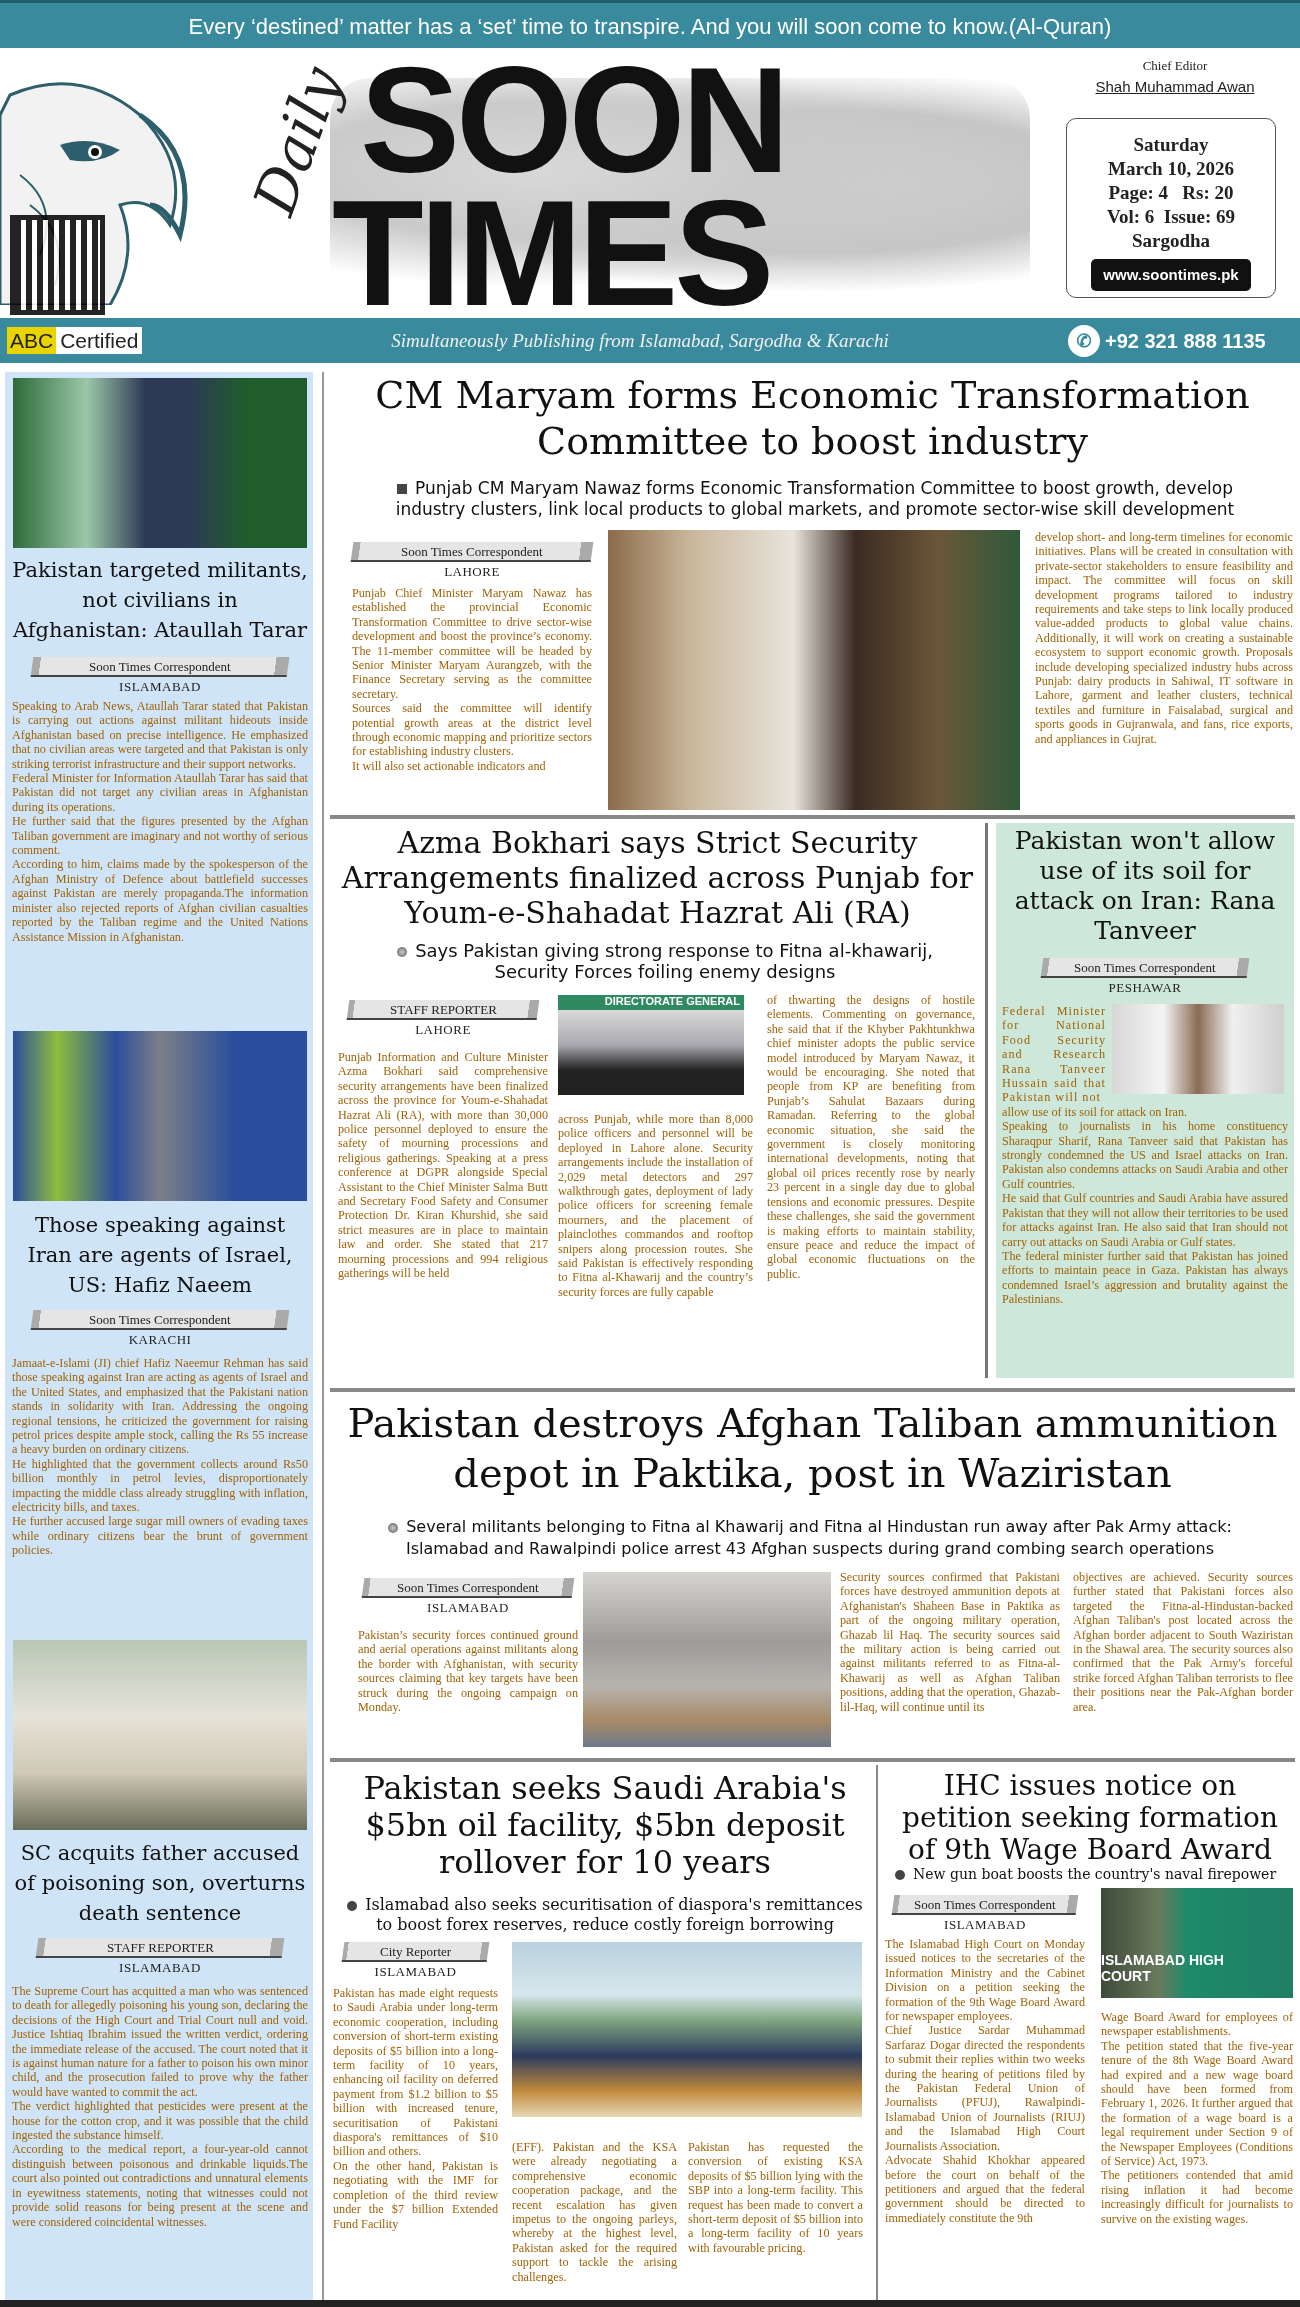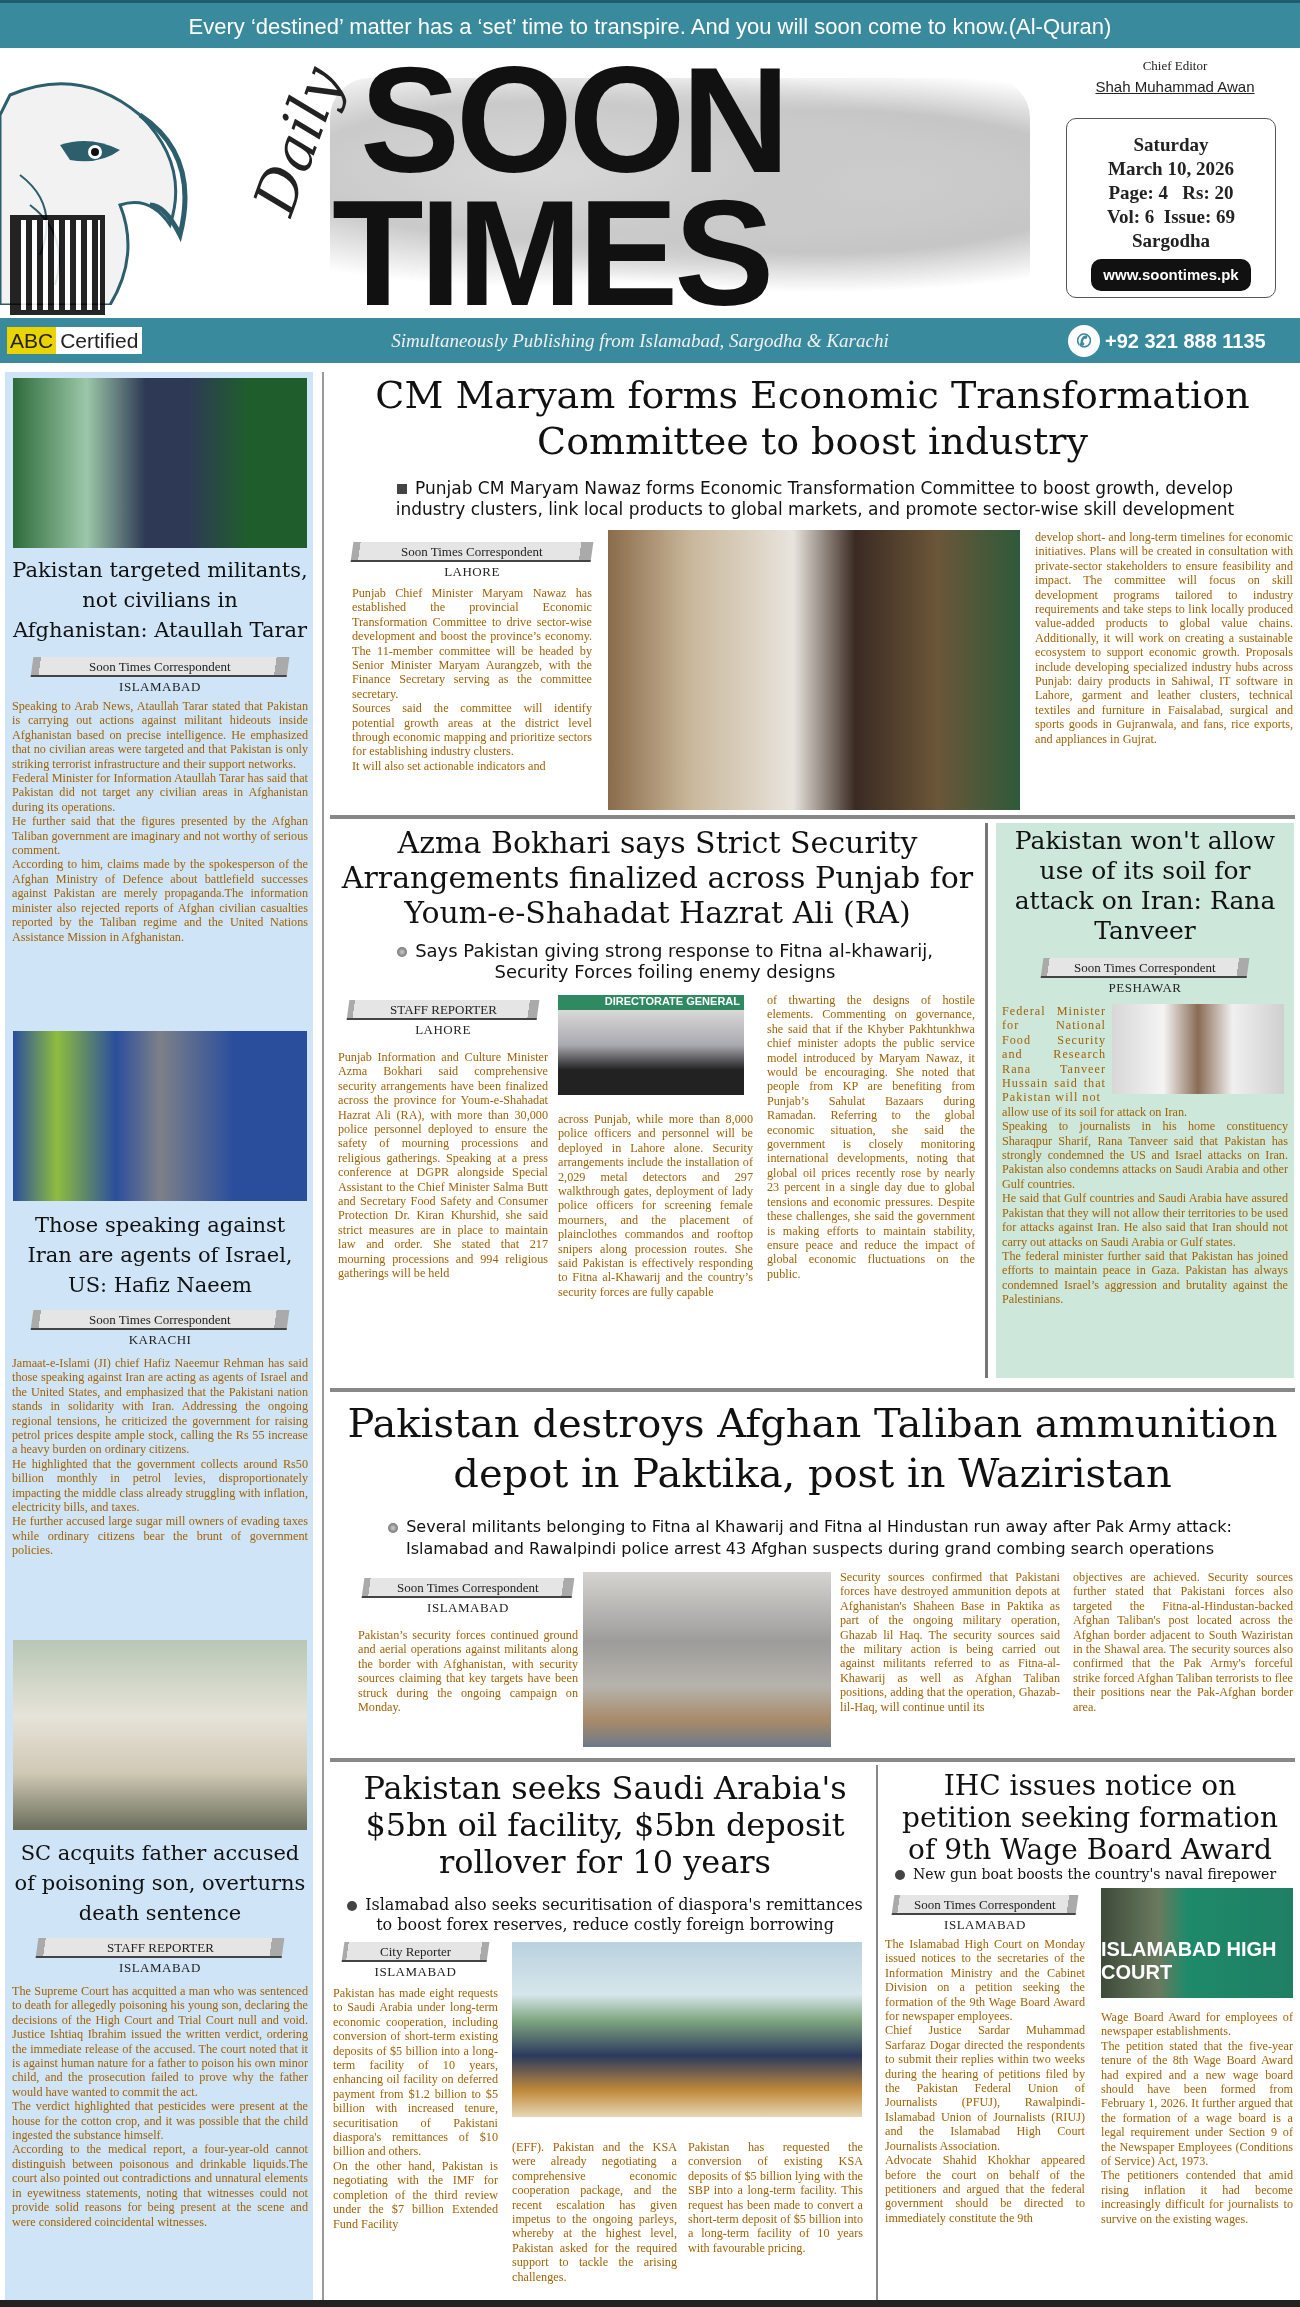--- a/index.html
+++ b/index.html
@@ -9,21 +9,21 @@
 .masthead{left:0;top:48px;width:1300px;height:270px;background:#fff}
 .map{left:330px;top:78px;width:700px;height:230px;background:radial-gradient(ellipse at 30% 40%,#cfcfcf 0,#bdbdbd 35%,transparent 60%),radial-gradient(ellipse at 70% 45%,#c5c5c5 0,#b8b8b8 40%,transparent 62%);opacity:.8;border-radius:40px}
 .eagle{left:0;top:55px;width:200px;height:250px}
 .qr{left:10px;top:215px;width:95px;height:100px;background:repeating-linear-gradient(90deg,#000 0 6px,#fff 6px 11px),#000;border:5px solid #000;opacity:.85}
 .daily{left:240px;top:90px;font-family:"DejaVu Serif",serif;font-style:italic;font-size:58px;transform:rotate(-70deg);transform-origin:left top;color:#222;top:200px}
 .brand1{left:360px;top:45px;font-family:"Liberation Sans",sans-serif;font-weight:900;font-size:150px;letter-spacing:-4px;line-height:150px;color:#111;transform:scaleY(1)}
 .brand2{left:332px;top:178px;font-family:"Liberation Sans",sans-serif;font-weight:900;font-size:150px;letter-spacing:-4px;line-height:150px;color:#111}
 .editor-lbl{left:1060px;top:58px;width:230px;text-align:center;font-size:13px}
 .editor-name{left:1060px;top:78px;width:230px;text-align:center;font-family:"Liberation Sans",sans-serif;font-size:15px;text-decoration:underline}
 .infobox{left:1066px;top:118px;width:210px;height:180px;border:1.5px solid #555;border-radius:10px;text-align:center;font-weight:bold;font-size:19px;line-height:24px;padding-top:14px}
-.web{display:inline-block;margin-top:6px;background:#111;color:#fff;font-family:"Liberation Sans",sans-serif;font-size:15px;padding:4px 12px;border-radius:10px;font-weight:bold}
+.web{display:inline-block;margin-top:6px;background:#111;color:#fff;font-family:"Liberation Sans",sans-serif;font-size:15px;padding:4px 12px;border-radius:5px;font-weight:bold}
 .subbar{left:0;top:318px;width:1300px;height:45px;background:#3a8a9e;color:#f0f0f0;font-style:italic;font-size:19px;line-height:45px}
 .abc{left:7px;top:327px;height:27px;background:#fff;font-family:"Liberation Sans",sans-serif;font-size:21px;line-height:27px;display:flex}
 .abc span:first-child{background:#e9d400;padding:0 3px}
 .abc span:last-child{padding:0 4px}
 .pub{left:380px;top:318px;width:520px;text-align:center}
 .phone{left:1068px;top:325px;color:#fff;font-family:"Liberation Sans",sans-serif;font-weight:bold;font-size:20px;display:flex;align-items:center;gap:5px;line-height:30px}
 .wa{width:32px;height:32px;border-radius:50%;background:#fff;color:#3a8a9e;font-size:18px;text-align:center;line-height:32px}
 .leftcol{left:5px;top:372px;width:308px;height:1930px;background:#cfe4f6}
 .photo{background:#777;overflow:hidden}
 .ph1{left:13px;top:378px;width:294px;height:170px;background:linear-gradient(90deg,#2d6b3a 0,#9cc7a8 25%,#2e3a55 45%,#2e3a55 60%,#1f5e2c 80%)}
@@ -192,19 +192,19 @@
 <div class="abs hl" style="left:885px;top:1770px;width:410px;font-size:28px;line-height:32px">IHC issues notice on petition seeking formation of 9th Wage Board Award</div>
 <div class="abs deck" style="left:895px;top:1865px;width:400px;font-size:14px;line-height:18px;font-family:'DejaVu Serif',serif;text-align:left"><span class="bullet" style="border-radius:50%"></span><span>New gun boat boosts the country's naval firepower</span></div>
 <div class="abs" style="left:885px;top:1895px;width:200px">
   <div class="byline" style="margin:0 8px"><span>Soon Times Correspondent</span></div>
   <div class="city">ISLAMABAD</div>
   <div class="body" style="margin-top:4px;white-space:pre-line">The Islamabad High Court on Monday issued notices to the secretaries of the Information Ministry and the Cabinet Division on a petition seeking the formation of the 9th Wage Board Award for newspaper employees.
 Chief Justice Sardar Muhammad Sarfaraz Dogar directed the respondents to submit their replies within two weeks during the hearing of petitions filed by the Pakistan Federal Union of Journalists (PFUJ), Rawalpindi-Islamabad Union of Journalists (RIUJ) and the Islamabad High Court Journalists Association.
 Advocate Shahid Khokhar appeared before the court on behalf of the petitioners and argued that the federal government should be directed to immediately constitute the 9th</div>
 </div>
 <div class="abs photo" style="left:1101px;top:1888px;width:192px;height:110px;background:linear-gradient(90deg,#3d4a3a 0,#6a7a5e 30%,#1e8a6a 45%,#1f7f64 100%)">
-    <div style="color:#fff;font-family:'Liberation Sans',sans-serif;font-weight:bold;font-size:20px;position:absolute;right:4px;bottom:14px">ISLAMABAD HIGH COURT</div>
+    <div style="color:#fff;font-family:'Liberation Sans',sans-serif;font-weight:bold;font-size:14px;position:absolute;right:16px;bottom:14px">ISLAMABAD HIGH COURT</div>
   </div>
 <div class="abs body" style="left:1101px;top:2010px;width:192px;white-space:pre-line">Wage Board Award for employees of newspaper establishments.
 The petition stated that the five-year tenure of the 8th Wage Board Award had expired and a new wage board should have been formed from February 1, 2026. It further argued that the formation of a wage board is a legal requirement under Section 9 of the Newspaper Employees (Conditions of Service) Act, 1973.
 The petitioners contended that amid rising inflation it had become increasingly difficult for journalists to survive on the existing wages.</div>
 
 <div class="abs" style="left:0;top:2300px;width:1300px;height:7px;background:#222"></div>
 
 </body></html>

